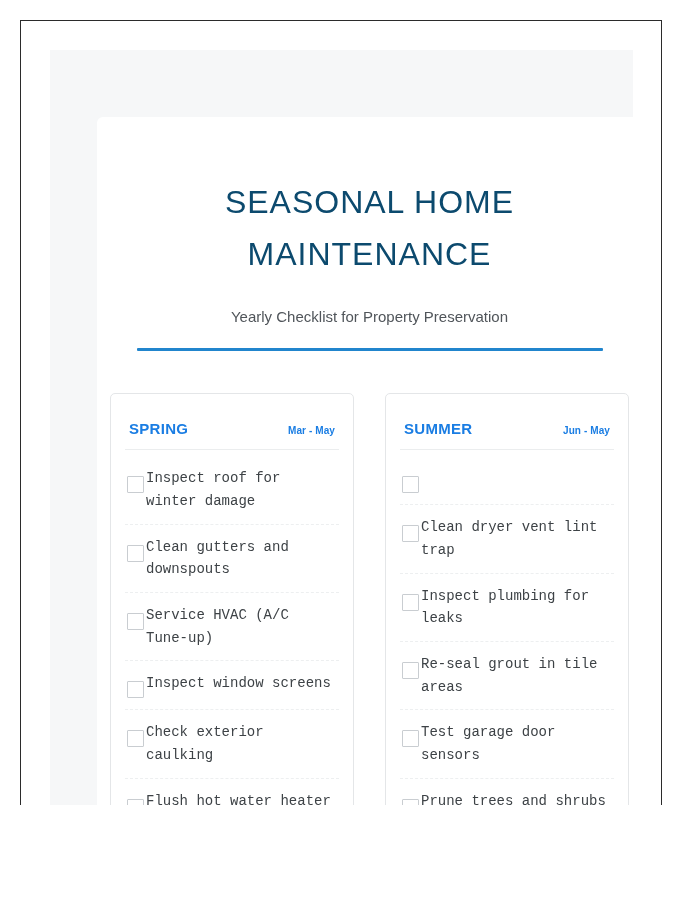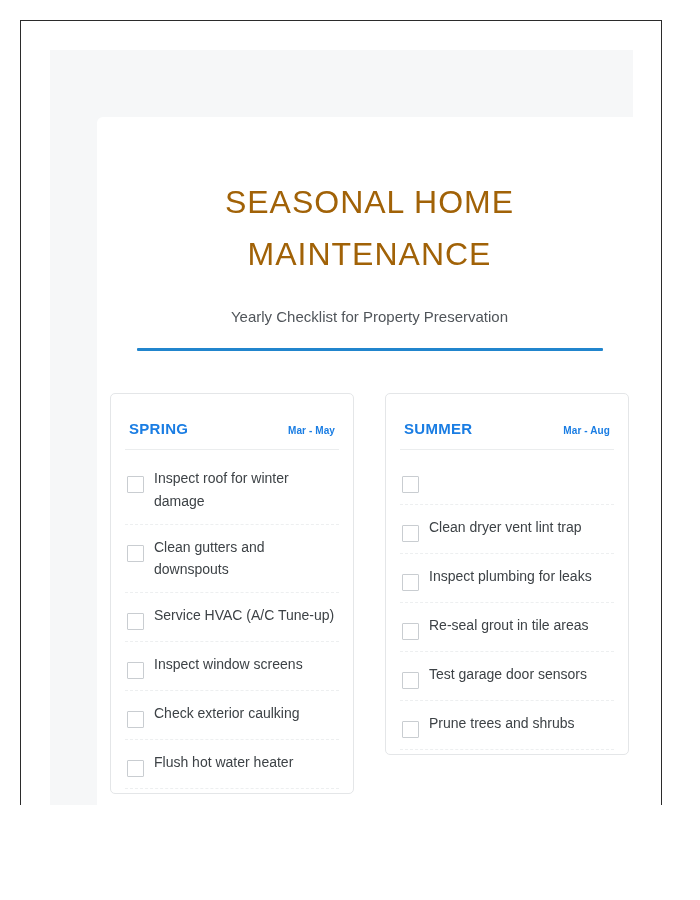--- a/index.html
+++ b/index.html
@@ -54,21 +54,21 @@
   }
 
   
   .doc-header {
     padding: 60px 40px 0 40px;
     text-align: center;
   }
   .doc-title {
     font-size: 32px;
     font-weight: 400;
-    color: #a16207;
+    color: #0c4a6e;
     letter-spacing: 1.0px;
     line-height: 1.62;
     margin: 0;
     white-space: pre-line;
   }
   .doc-subtitle {
     font-size: 15px;
     font-weight: 400;
     color: #50555a;
     margin: 26px 0 0 0;
@@ -119,23 +119,24 @@
     letter-spacing: 0.1px;
     white-space: nowrap;
   }
 
   .task-list {
     padding: 6px 0 0 0;
   }
   .task-row {
     display: flex;
     align-items: flex-start;
-    gap: 10px;
+    gap: 2px;
     padding: 11px 2px 11px 2px;
     border-bottom: 1px dashed #edeff0;
+    font-family: Liberation Mono, monospace;
   }
   .task-checkbox {
     flex: 0 0 auto;
     width: 15px;
     height: 15px;
     border: 1px solid #c9cdd1;
     border-radius: 1px;
     background: #ffffff;
     margin-top: 9px;
   }
@@ -193,21 +194,21 @@
             <div class="task-row">
               <span class="task-checkbox"></span>
               <span class="task-text">Flush hot water heater</span>
             </div>
           </div>
         </div>
 
         <div class="season-card">
           <div class="season-head">
             <span class="season-name">SUMMER</span>
-            <span class="season-range">Mar - Aug</span>
+            <span class="season-range">Jun - May</span>
           </div>
           <div class="task-list">
             <div class="task-row">
               <span class="task-checkbox"></span>
             </div>
             <div class="task-row">
               <span class="task-checkbox"></span>
               <span class="task-text">Clean dryer vent lint trap</span>
             </div>
             <div class="task-row">

